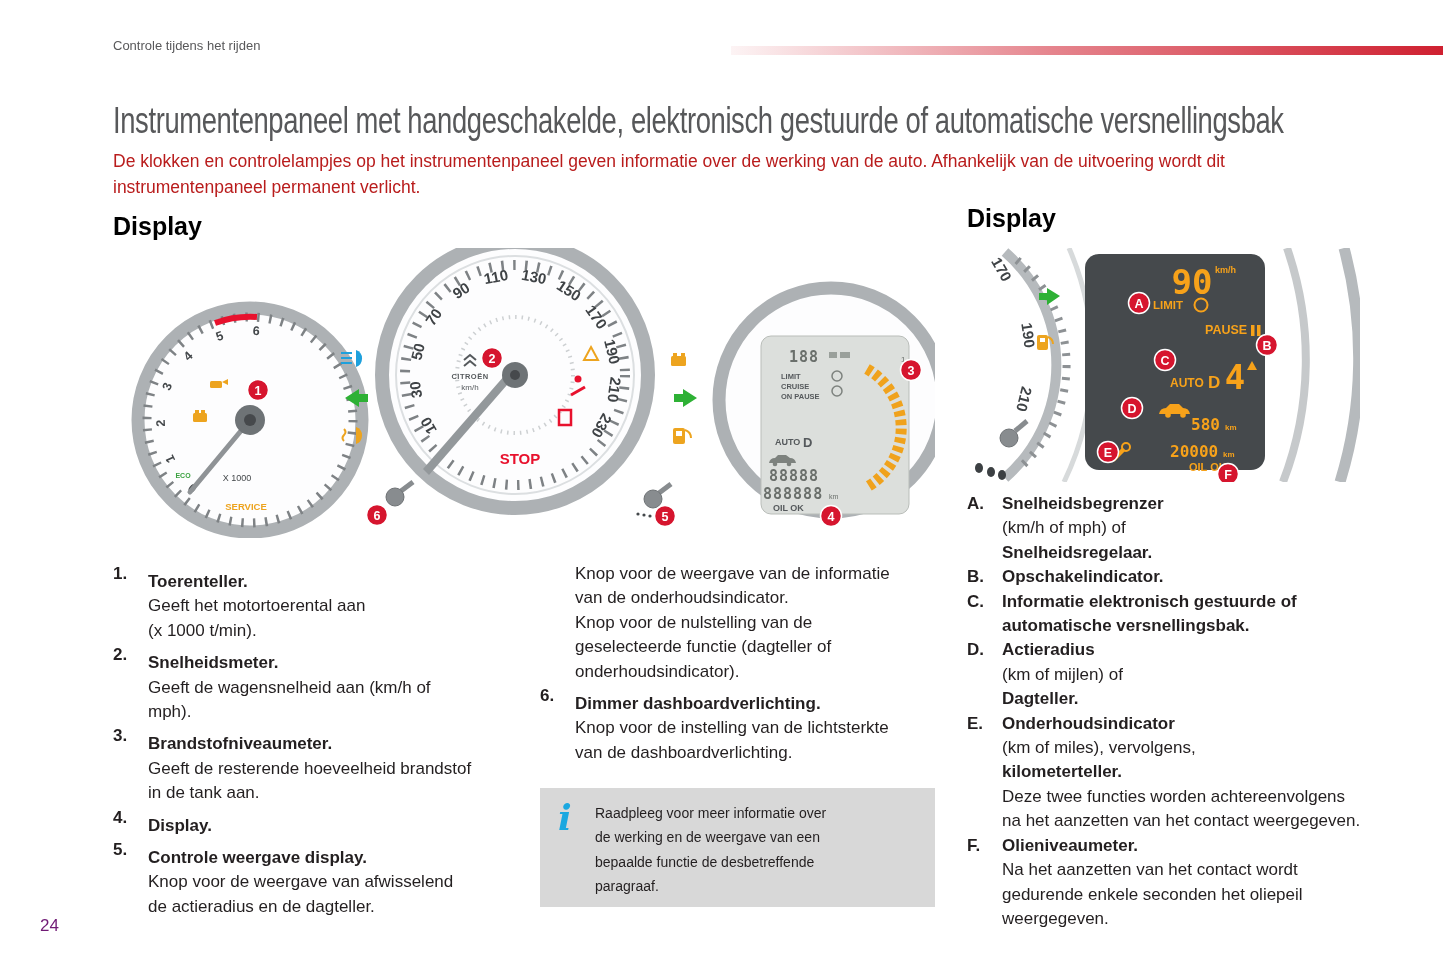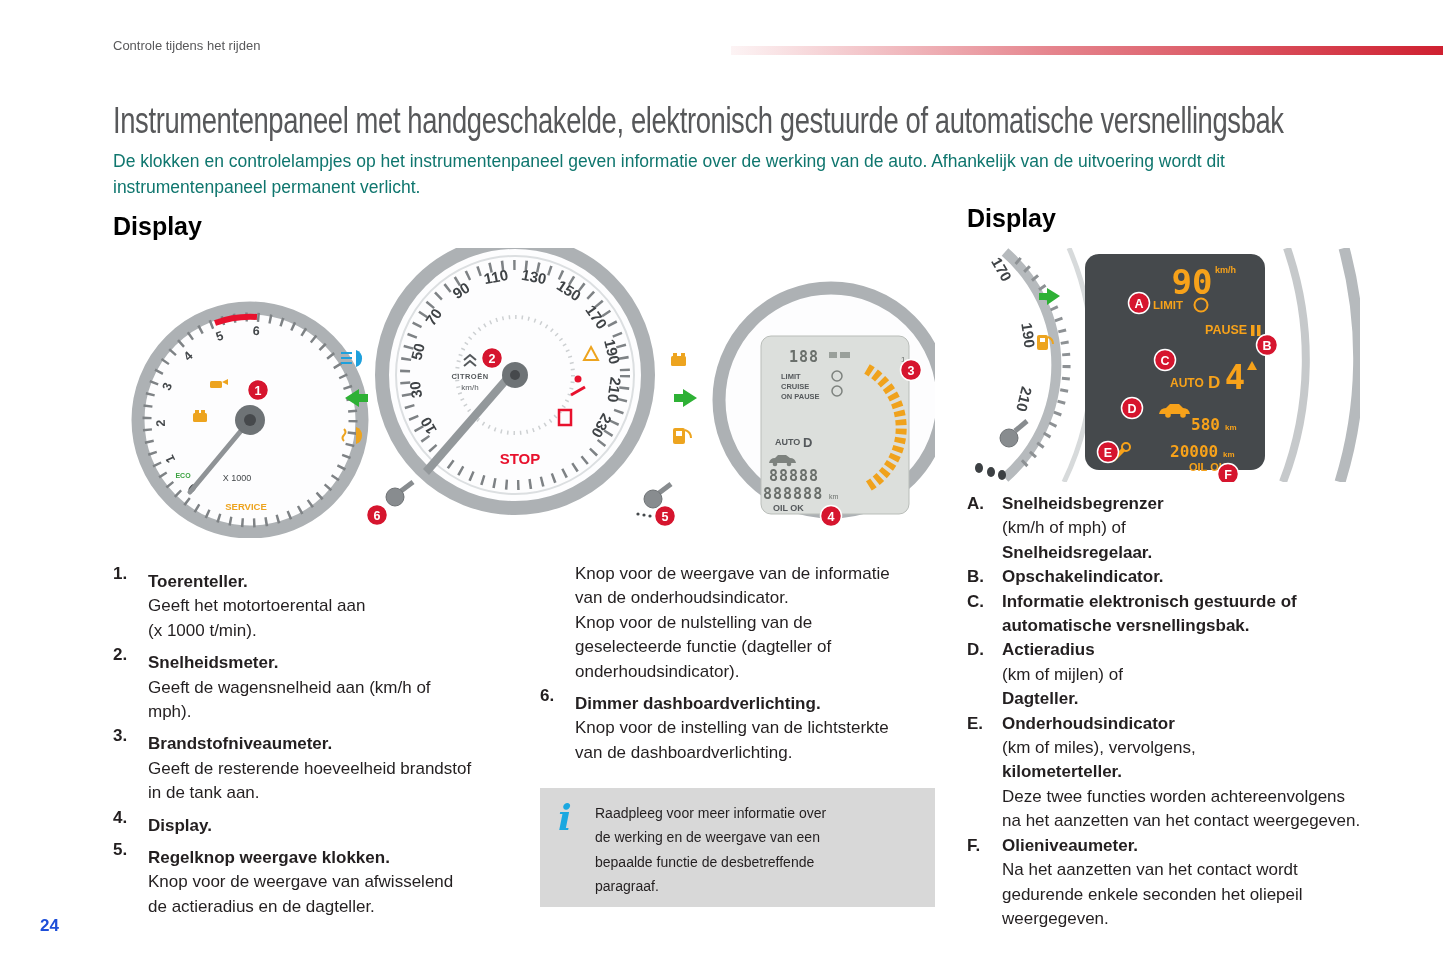--- a/index.html
+++ b/index.html
@@ -8,21 +8,21 @@
 
   .abs { position:absolute; }
 
   .doc-header { left:113px; top:38px; font-size:13px; color:#58585a; }
   .redbar { left:731px; top:46px; width:712px; height:9px;
             background:linear-gradient(90deg, rgba(208,32,48,0.05) 0%, rgba(208,32,48,0.55) 45%, #cf2030 100%); }
 
   .page-title { left:113px; top:100px; font-size:37px; color:#57585a; white-space:nowrap;
                 letter-spacing:-0.5px; transform:scaleX(0.74); transform-origin:0 50%; display:inline-block; }
 
-  .intro { left:113px; top:148px; width:1210px; font-size:17.5px; line-height:26px; color:#0f766e; }
+  .intro { left:113px; top:148px; width:1210px; font-size:17.5px; line-height:26px; color:#b91c1c; }
 
   .sec-h { font-size:25px; font-weight:bold; color:#000; }
   .klokken-h { left:113px; top:212px; }
   .display-h { left:967px; top:204px; }
 
   .fig-klokken { left:113px; top:248px; width:822px; height:290px; }
   .fig-display { left:967px; top:248px; width:393px; height:234px; }
 
   .col { font-size:17px; line-height:24.4px; color:#231f20; }
   .col1 { left:113px; top:562px; width:420px; }
@@ -32,21 +32,21 @@
   .inum { flex:none; width:35px; font-weight:bold; }
   .ibody { flex:1; }
   .ttl { font-weight:bold;margin-top:8px; }
   .b { font-weight:bold; }
 
   .infobox { left:540px; top:788px; width:395px; height:119px; background:#d8d8d8; }
   .info-icon { position:absolute; left:18px; top:8px; font-family:"DejaVu Serif", serif;
                font-style:italic; font-weight:bold; font-size:36px; color:#1ba8e0; }
   .info-text { margin:13px 14px 0 55px; font-size:14px; line-height:24.4px; color:#231f20; }
 
-  .page-num { left:40px; top:916px; font-size:17px; font-weight:bold; color:#1d4ed8; }
+  .page-num { left:40px; top:916px; font-size:17px; font-weight:normal; color:#701a75; }
 
   
   svg text { font-family:"Liberation Sans", sans-serif; }
   .bezel { fill:#fdfdfe; stroke:#adb1b4; stroke-width:13; }
   .ring2 { fill:none; stroke:#dcdfe1; stroke-width:2; }
   .ticks { fill:none; stroke:#7e8285; stroke-width:9; stroke-dasharray:2.5 9.5; }
   .inner-ticks { fill:none; stroke:#cdd0d2; stroke-width:4; stroke-dasharray:1.5 5; }
   .redzone { fill:none; stroke:#e8112d; stroke-width:6; }
   .needle { stroke:#8f9396; stroke-width:5; stroke-linecap:round; }
   .hub { fill:#6e7376; } .hub2 { fill:#46494c; }
@@ -336,21 +336,21 @@
   </div>
   <div class="item">
     <span class="inum">4.</span>
     <div class="ibody">
       <div class="ttl">Display.</div>
     </div>
   </div>
   <div class="item">
     <span class="inum">5.</span>
     <div class="ibody">
-      <div class="ttl">Regelknop weergave klokken.</div>
+      <div class="ttl">Controle weergave display.</div>
       <div>Knop voor de weergave van afwisselend</div>
       <div>de actieradius en de dagteller.</div>
     </div>
   </div>
 </div>
 
 <div class="abs col col2">
   <div class="item">
     <span class="inum"></span>
     <div class="ibody">

